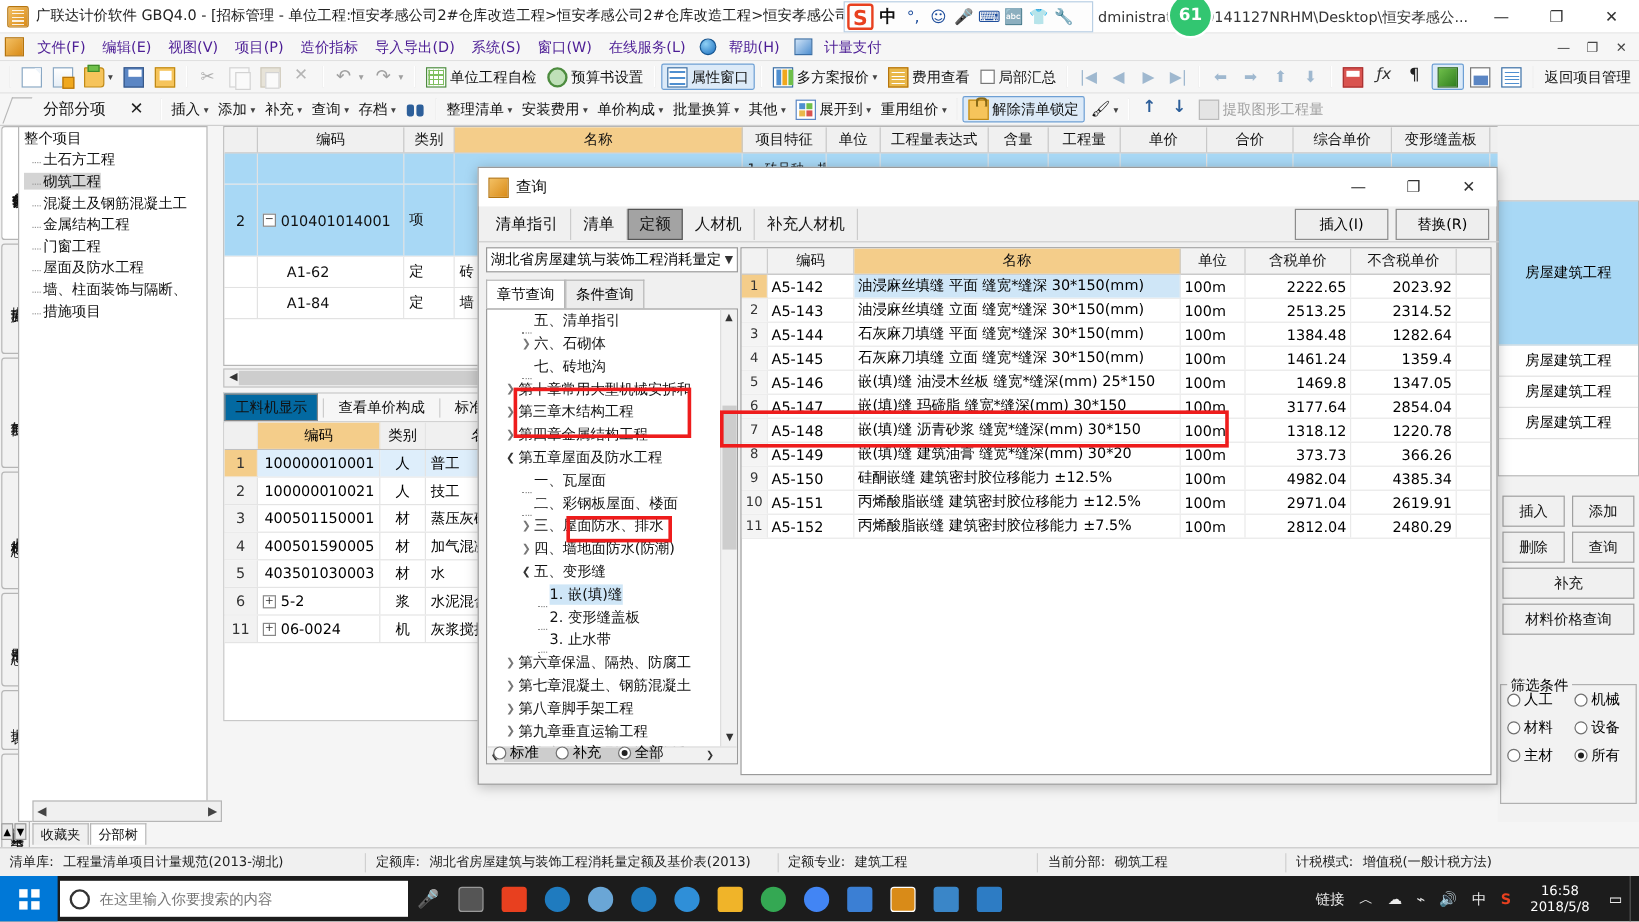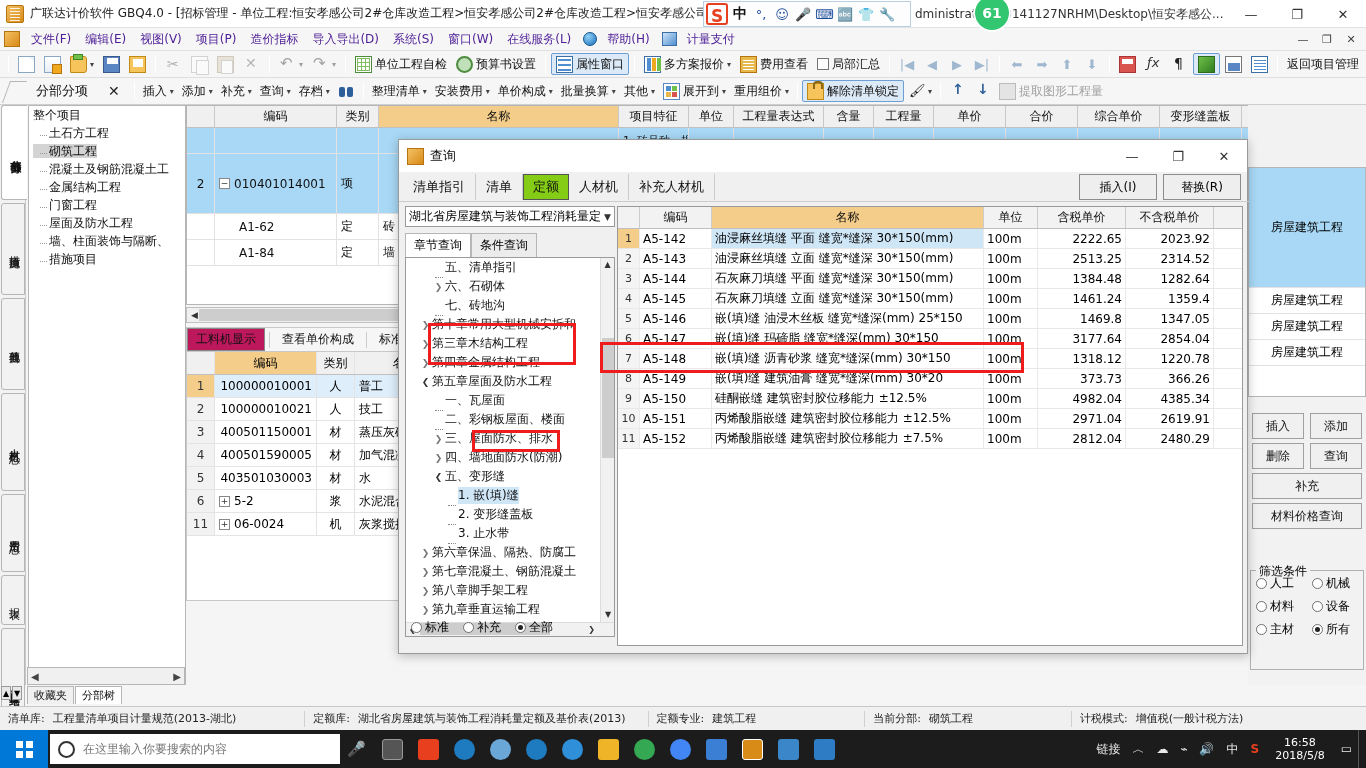--- a/index.html
+++ b/index.html
@@ -171,21 +171,21 @@
   .vtab {
     position:absolute; left:1px; width:24px; background:#f2f2f2; border:1px solid #b6b6b6;
     border-radius:3px 0 0 3px;
     writing-mode: vertical-rl; text-orientation: upright;
     font-size:11px; color:#111; letter-spacing:1px;
     display:flex; align-items:center; justify-content:center; padding:4px 0;
   }
   .vtab.active{ background:#fff; font-weight:bold; border-right:none; width:26px; }
 
   
-  .treepanel{ position:absolute; left:28px; top:105px; width:158px; height:580px;
+  .treepanel{ position:absolute; left:15px; top:105px; width:158px; height:580px;
               background:#fff; border:1px solid #b6b6b6; }
   .treepanel .trow{ font-size:12px; color:#111; white-space:nowrap; line-height:18px; padding-left:4px;}
   .trow .lvl1{ padding-left:0; }
   .trow .lvl2{ padding-left:16px; position:relative;}
   .trow .lvl2::before{ content:""; position:absolute; left:7px; top:9px; width:7px; border-top:1px dotted #999;}
   .trow .sel{ background:#d4d4d4; }
   .tree-scroll{ position:absolute; left:27px; top:667px; width:158px; height:18px;
      background:#f0f0f0; border:1px solid #b6b6b6; display:flex; justify-content:space-between; align-items:center;}
   .tree-scroll span{ font-size:10px;color:#444; padding:0 3px;}
   .bottom-tabs{ position:absolute; left:27px; top:686px; width:158px; height:18px; display:flex; gap:1px; }
@@ -216,21 +216,21 @@
   .mid-scroll{ position:absolute; left:186px; top:307px; width:1180px; height:16px; background:#f0f0f0;
                border:1px solid #c0c0c0; display:flex; align-items:center; justify-content:space-between;}
   .mid-scroll span{ font-size:9px; color:#333; padding:0 4px;}
   .mid-thumb{ position:absolute; left:12px; top:1px; width:300px; height:12px; background:#cdcdcd;}
 
   
   .lowtoolbar{ position:absolute; left:186px; top:327px; width:1060px; height:24px;
                background:#f6f6f6; border:1px solid #c8c8c8; border-bottom:none;
                display:flex; align-items:center; gap:0;}
   .lowtab{ font-size:12px; padding:2px 8px; color:#111;}
-  .lowtab.active{ border:1px solid #888; background:#be185d; }
+  .lowtab.active{ border:1px solid #888; background:#0369a1; }
   .lowsep{ width:1px;height:16px;background:#ccc;margin:0 4px;}
   .lowgrid{ position:absolute; left:186px; top:351px; width:1060px; height:250px; background:#fff;
             border:1px solid #c8c8c8; overflow:hidden;}
   .lrow{ display:flex; height:23px; border-bottom:1px solid #e4e4e4;}
   .lh{ height:23px; background:#f0f0f0; border-bottom:1px solid #c0c0c0;}
   .lc{ border-right:1px solid #e4e4e4; font-size:12px; display:flex; align-items:center; padding:0 4px;
        white-space:nowrap; overflow:hidden;}
   .lc.num{ justify-content:flex-end; }
   .lc.idx{ justify-content:center; background:#f2f2f2; color:#333;}
   .lrow.sel .lc.idx{ background:#f4cd8a; }
@@ -261,21 +261,21 @@
   .dlg-title{ height:32px; background:#fff; display:flex; align-items:center; padding-left:8px; }
   .dlg-icon{ width:17px;height:17px;margin-right:6px;
              background:linear-gradient(135deg,#f3c063,#d98b18); border:1px solid #b5740d;}
   .dlg-title-text{ font-size:13px; color:#111; }
   .dlg-winbtns{ position:absolute; right:0; top:0; height:32px; display:flex;}
   .dlg-wb{ width:46px;height:32px;display:flex;align-items:center;justify-content:center;font-size:13px;color:#333;}
   .dlg-tabs{ position:absolute; left:0; top:32px; width:850px; height:30px;
              display:flex; align-items:center; padding-left:4px; gap:0;
              border-bottom:1px solid #ccc;}
   .dtab{ font-size:13px; color:#111; padding:4px 10px; border-right:1px solid #ccc;}
-  .dtab.active{ border:1px solid #555; background:#84cc16; padding:3px 9px; }
+  .dtab.active{ border:1px solid #555; background:#a3a3a3; padding:3px 9px; }
   .dlg-actions{ position:absolute; right:6px; top:34px; display:flex; gap:6px;}
   .dlg-act{ width:78px; height:26px; border:1px solid #8c8c8c; background:#eee; font-size:12px;
             display:flex; align-items:center; justify-content:center;}
 
   .dlg-left{ position:absolute; left:6px; top:66px; width:210px; height:440px;}
   .combo{ width:210px; height:21px; border:1px solid #999; background:#fff; display:flex;
           align-items:center; font-size:12px; padding-left:3px; overflow:hidden; white-space:nowrap;}
   .combo .arrow{ margin-left:auto; width:18px; text-align:center; font-size:9px; color:#333;}
   .subtabs{ display:flex; margin-top:6px; }
   .stab{ font-size:12px; padding:3px 8px; border:1px solid #b6b6b6; background:#ececec;

